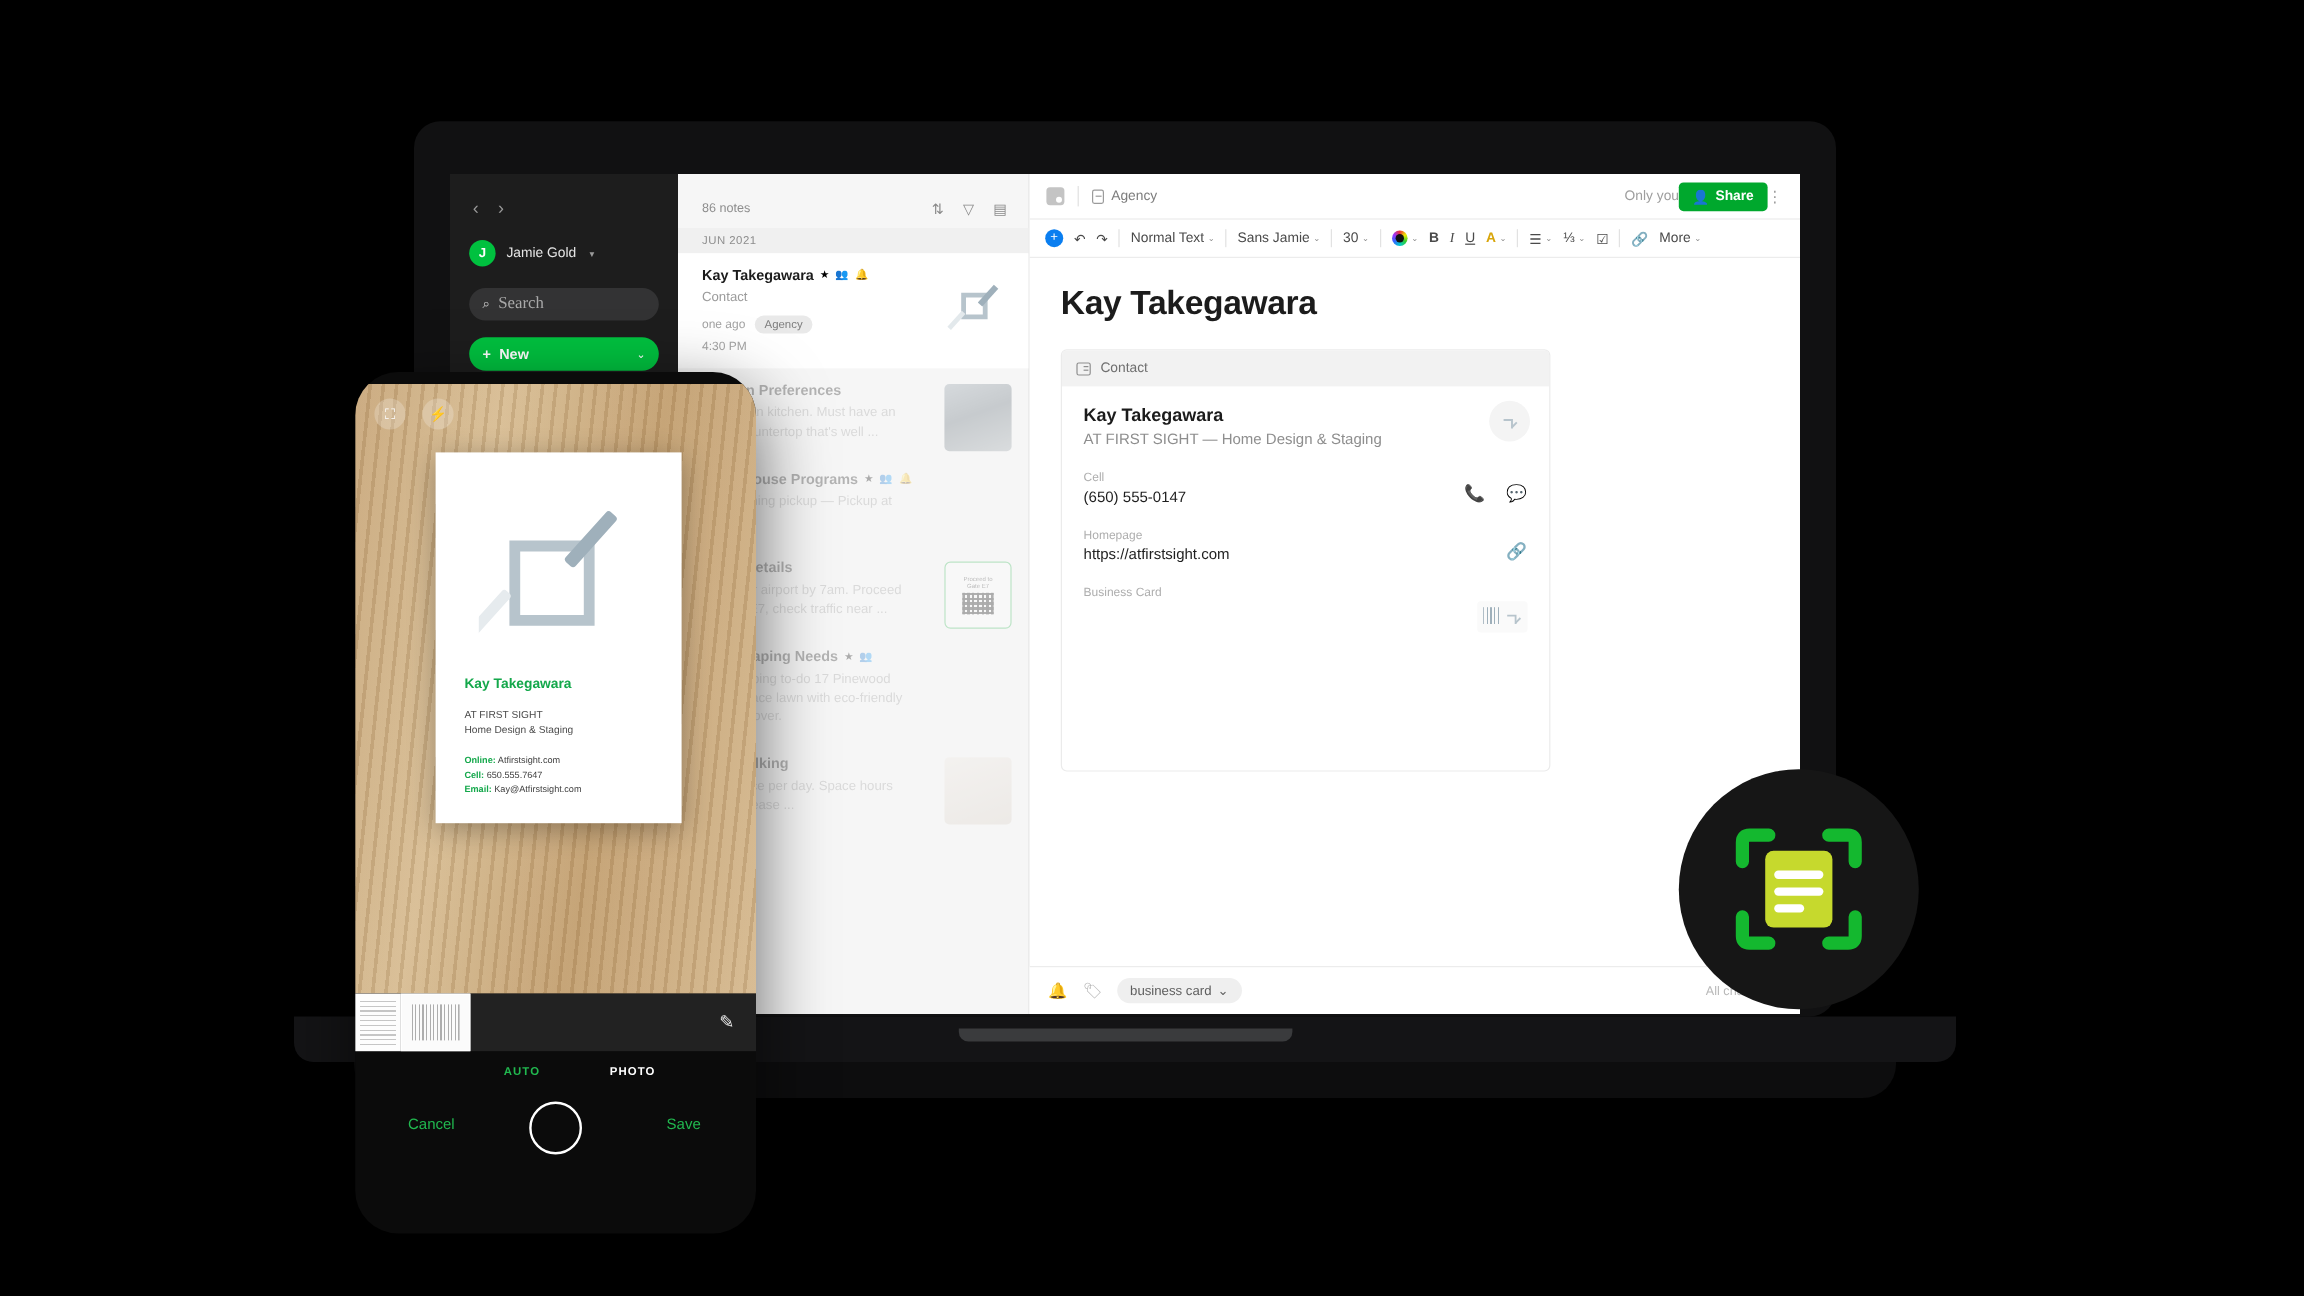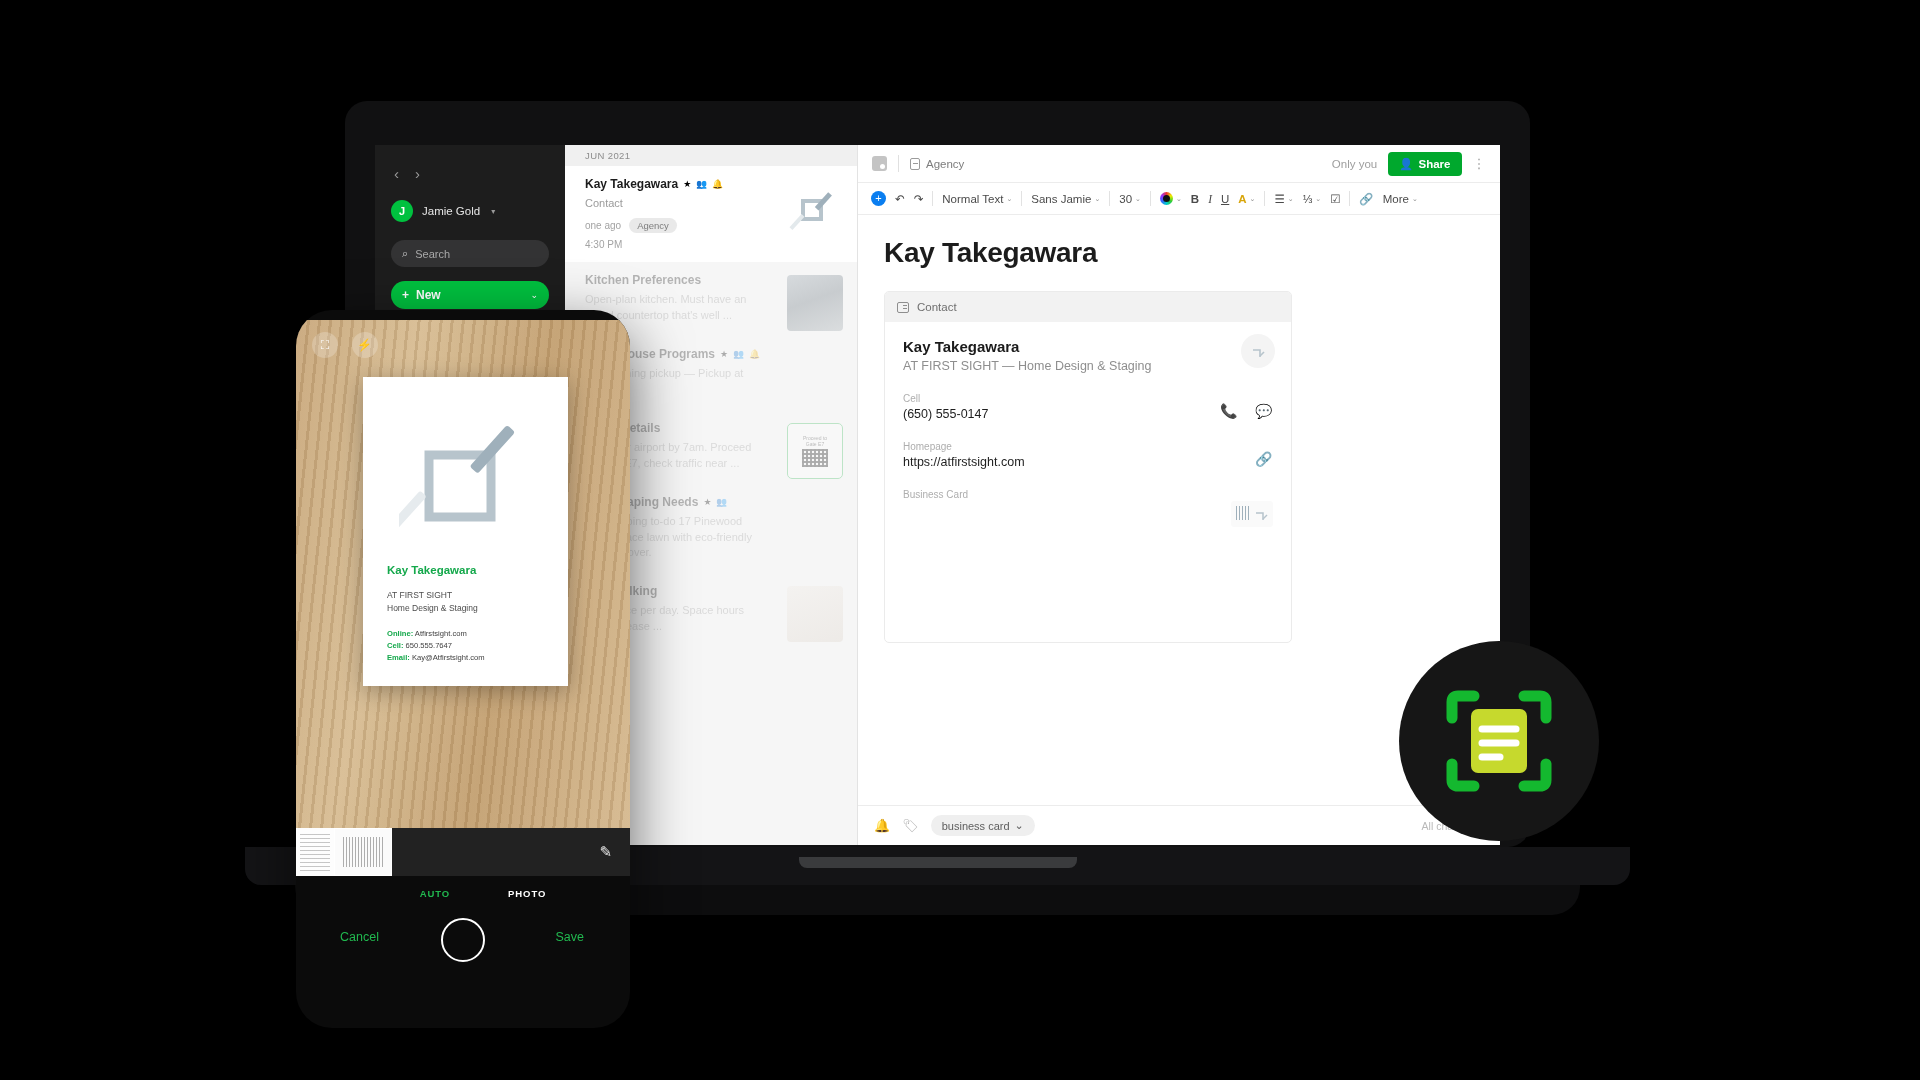--- a/index.html
+++ b/index.html
@@ -54,21 +54,21 @@
     display: flex; align-items: center; justify-content: center;
   }
   .user-name { color: #e6e6e6; font-size: 11.5px; }
   .caret { color: #9a9a9a; font-size: 8px; margin-left: 2px; }
   .search-box {
     display: flex; align-items: center; gap: 7px;
     background: #333334; border-radius: 16px;
     height: 27px; padding: 0 11px; margin-bottom: 14px;
   }
   .search-box .ico { color: #c9c9c9; font-size: 11px; }
-  .search-ph { color: #a9a9a9; font-size: 11px; }
+  .search-ph { color: #a9a9a9; font-size: 14px; font-family: Liberation Serif, serif; }
   .new-btn {
     display: flex; align-items: center; background: #00C13F;
     border-radius: 16px; height: 28px; padding: 0 11px; color: #fff;
     font-size: 12px; font-weight: 600; gap: 7px;
   }
   .new-btn .chev { margin-left: auto; font-size: 9px; font-weight: 400; }
 
   
   .notelist {
     position: absolute; left: 190px; top: 0; width: 293px; height: 700px;
@@ -116,21 +116,21 @@
   .ed-top {
     display: flex; align-items: center; height: 38px;
     padding: 0 14px; gap: 11px; border-bottom: 1px solid #ececec;
   }
   .sq-icon { width: 15px; height: 15px; border-radius: 3px; background: #c4c4c4; position: relative; }
   .sq-icon:after { content:""; position:absolute; right:2px; bottom:2px; width:5px;height:5px;border-radius:50%;background:#fff; }
   .vdiv { width: 1px; height: 17px; background: #e0e0e0; }
   .crumb { display: flex; align-items: center; gap: 6px; color: #7d7d7d; font-size: 11.5px; }
   .crumb-ico { width: 10px; height: 12px; border: 1.2px solid #9b9b9b; border-radius: 2px; position: relative; }
   .crumb-ico:after { content:""; position:absolute; left:1.5px; top:4px; width:5px; height:1.2px; background:#9b9b9b; }
-  .ed-right { margin-left: auto; display: flex; align-items: center; gap: 11px; }
+  .ed-right { margin-left: auto; display: flex; align-items: center; }
   .only-you { color: #9e9e9e; font-size: 11.5px; }
   .share-btn {
     background: #00A82D; color: #fff; font-size: 11.5px; font-weight: 700;
     border-radius: 4px; padding: 5px 11px; display: flex; align-items: center; gap: 5px;
   }
   .kebab { color: #9e9e9e; font-size: 13px; letter-spacing: .5px; }
 
   .ed-toolbar {
     display: flex; align-items: center; height: 32px; gap: 9px;
     padding: 0 13px; border-bottom: 1px solid #ececec; color: #4a4a4a; font-size: 11.5px;
@@ -274,20 +274,28 @@
           <span class="search-ph">Search</span>
         </div>
         <div class="new-btn">
           <span>+</span>
           <span>New</span>
           <span class="chev">⌄</span>
         </div>
       </div>
 
       <div class="notelist">
+        <div class="nl-sub">
+          <span>86 notes</span>
+          <span class="nl-icons">
+            <span>⇅</span>
+            <span>▽</span>
+            <span>▤</span>
+          </span>
+        </div>
         <div class="nl-month">JUN 2021</div>
 
         <div class="note-item active">
           <div class="note-head">
             <span class="note-title">Kay Takegawara</span>
             <span class="badge">★</span>
             <span class="badge">👥</span>
             <span class="badge">🔔</span>
           </div>
           <div class="note-snip">Contact</div>

